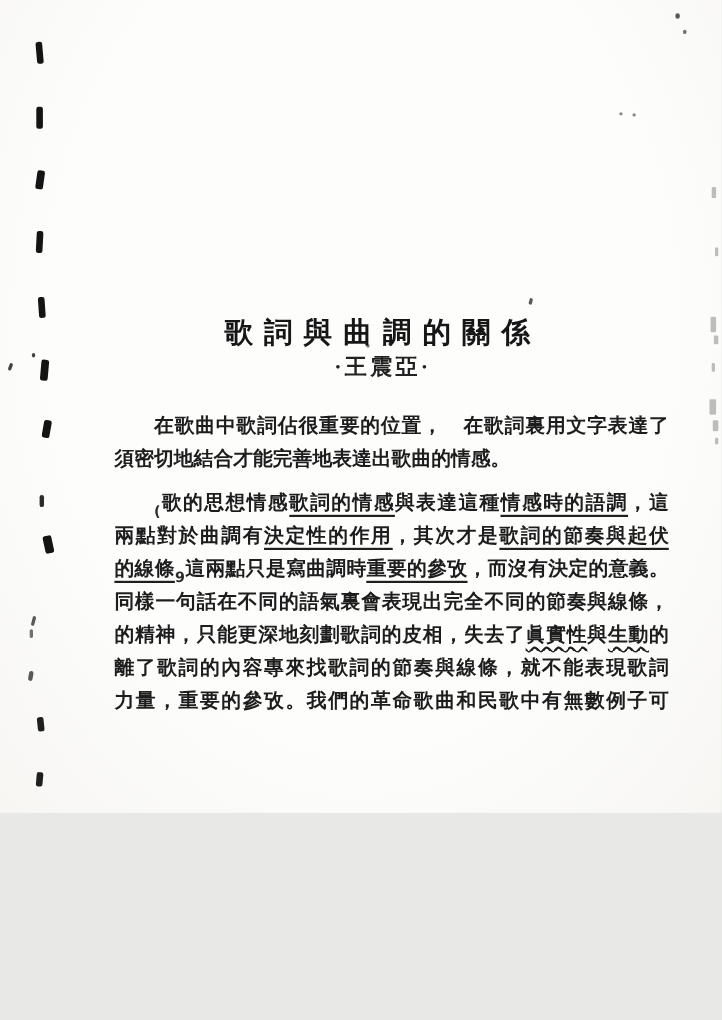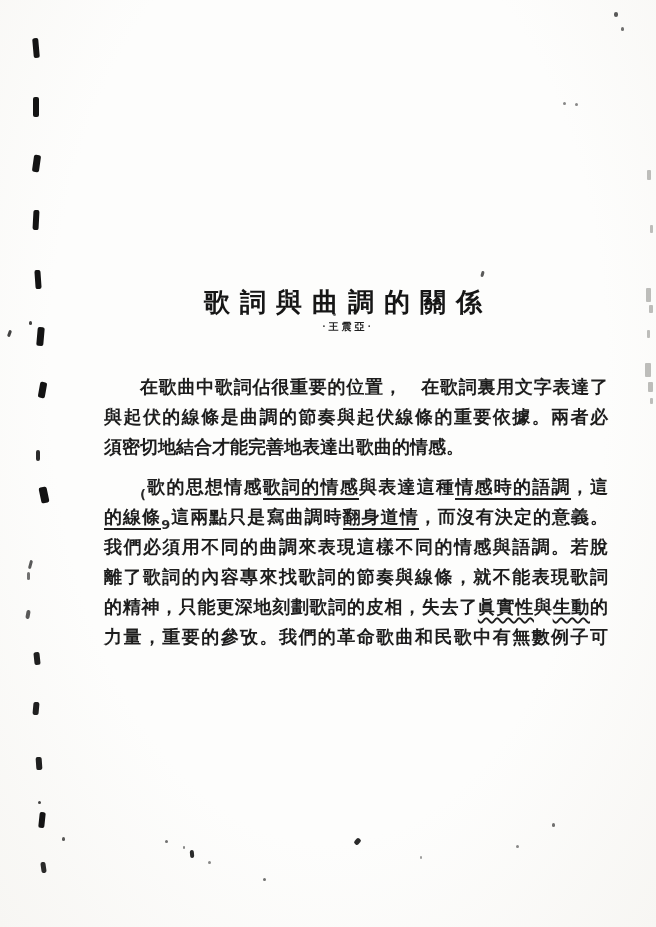--- a/index.html
+++ b/index.html
@@ -3,39 +3,39 @@
 <meta charset="utf-8">
 <style>
   html, body { margin: 0; padding: 0; }
   body {
     width: 656px; height: 927px;
     font-family: "Liberation Serif", "DejaVu Serif", serif;
     background: #e8e8e6;
   }
   .page {
     position: relative;
-    width: 656px; height: 927px;
+    width: 656px; height: 739px;
     overflow: hidden;
     background: radial-gradient(ellipse at 50% 40%, #fdfdfc 60%, #f7f6f3 100%);
     color: #1b1b1b;
   }
   .doc-title {
     position: absolute;
     left: 40px; top: 268px; width: 616px;
     text-align: center;
     font-size: 26px;
     font-weight: 700;
     letter-spacing: 10px;
     color: #161616;
   }
   .doc-author {
     position: absolute;
     left: 40px; top: 320px; width: 616px;
     text-align: center;
-    font-size: 10px;
+    font-size: 20px;
     font-weight: 600;
     letter-spacing: 3px;
     color: #222;
   }
   .article-body {
     position: absolute;
     left: 104px; top: 372px; width: 504px;
     font-size: 18px;
     font-weight: 600;
     color: #1d1d1d;
@@ -84,29 +84,29 @@
 <body>
 
 <div class="page">
 
   <h1 class="doc-title">歌詞與曲調的關係</h1>
   <div class="doc-author">·王震亞·</div>
 
   <div class="article-body">
       <div class="paragraph">
         <div class="line indent"><span>在歌曲中歌詞佔很重要的位置，　在歌詞裏用文字表達了</span></div>
-        <div class="line"><span>與起伏的線條是曲調的節奏與起伏線條的重要依據。兩者必</span></div>
         <div class="line no-just"><span>須密切地結合才能完善地表達出歌曲的情感。</span></div>
       </div>
       <div class="paragraph">
         <div class="line indent"><span class="hand-mark">(</span><span>歌的思想情感</span><span class="u-solid">歌詞的情感</span><span>與表達這種</span><span class="u-solid">情感時的語調</span><span>，這</span></div>
-        <div class="line"><span class="u-solid">的線條</span><span class="hand-mark">9</span><span>這兩點只是寫曲調時</span><span class="u-solid">翻身道情</span><span>，而沒有決定的意義。</span></div>
-        <div class="line"><span>我們必須用不同的曲調來表現這樣不同的情感與語調。若脫</span></div>
+        <div class="line"><span>兩點對於曲調有</span><span class="u-solid">決定性的作用</span><span>，其次才是</span><span class="u-solid">歌詞的節奏與起伏</span></div>
+        <div class="line"><span class="u-solid">的線條</span><span class="hand-mark">9</span><span>這兩點只是寫曲調時</span><span class="u-solid">重要的參攷</span><span>，而沒有決定的意義。</span></div>
+        <div class="line"><span>同樣一句話在不同的語氣裏會表現出完全不同的節奏與線條，</span></div>
+        <div class="line"><span>的精神，只能更深地刻劃歌詞的皮相，失去了</span><span class="u-wavy">眞實性</span><span>與</span><span class="u-wavy">生動</span><span>的</span></div>
         <div class="line"><span>離了歌詞的內容專來找歌詞的節奏與線條，就不能表現歌詞</span></div>
-        <div class="line"><span>的精神，只能更深地刻劃歌詞的皮相，失去了</span><span class="u-wavy">眞實性</span><span>與</span><span class="u-wavy">生動</span><span>的</span></div>
         <div class="line"><span>力量，重要的參攷。我們的革命歌曲和民歌中有無數例子可</span></div>
       </div>
     </div>
 
   <div id="artifacts">
       <div class="ink-mark" style="left: 33px; top: 38px; width: 6px; height: 20px; transform: rotate(-5deg); opacity: 1;"></div>
       <div class="ink-mark" style="left: 33px; top: 97px; width: 6px; height: 20px; transform: rotate(0deg); opacity: 1;"></div>
       <div class="ink-mark" style="left: 33px; top: 155px; width: 7px; height: 17px; transform: rotate(8deg); opacity: 1;"></div>
       <div class="ink-mark" style="left: 33px; top: 210px; width: 6px; height: 20px; transform: rotate(3deg); opacity: 1;"></div>
       <div class="ink-mark" style="left: 35px; top: 270px; width: 6px; height: 19px; transform: rotate(-4deg); opacity: 1;"></div>

